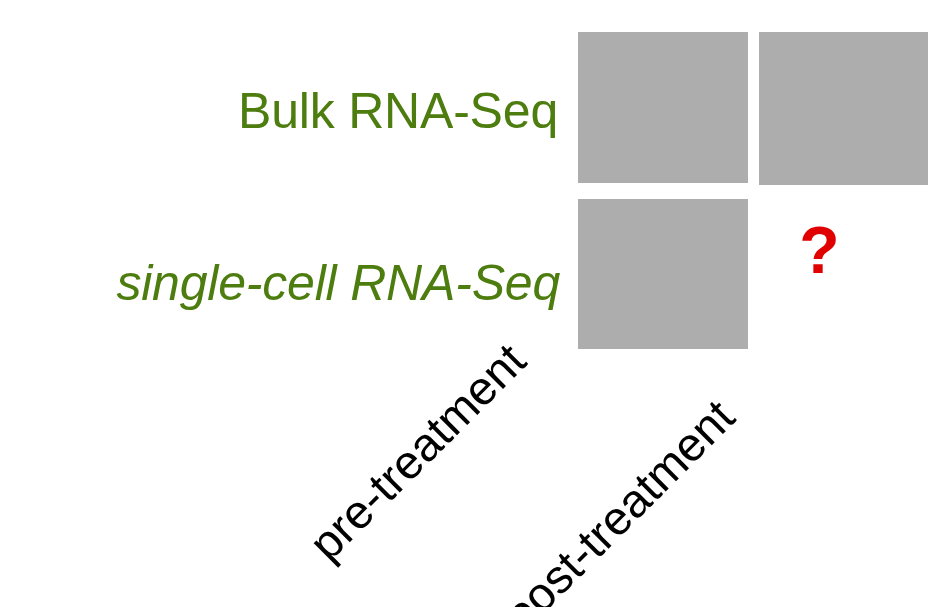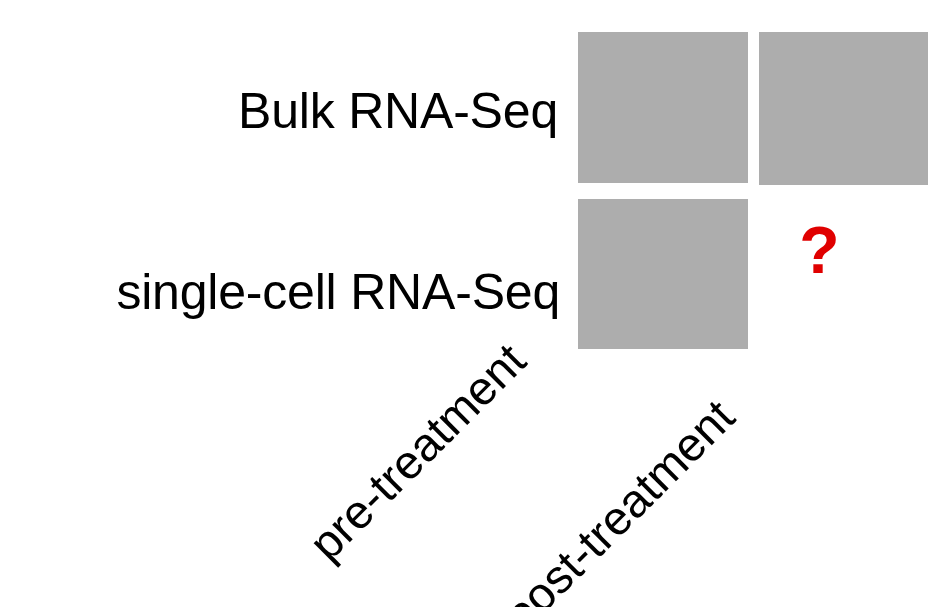--- a/index.html
+++ b/index.html
@@ -16,35 +16,36 @@
     position: relative;
     width: 947px;
     height: 607px;
     background: #ffffff;
     overflow: hidden;
   }
 
   
   .row-label {
     position: absolute;
-    color: #000000;
+    color: #4d7c0f;
     font-size: 50px;
     font-weight: 400;
     line-height: 1;
     white-space: nowrap;
     text-align: right;
     letter-spacing: -0.2px;
   }
   #row-label-bulk {
     right: 389px;           
     top: 86px;
   }
   #row-label-sc {
     right: 387px;           
-    top: 267px;
+    top: 258px;
+    font-style: italic;
   }
 
   
   .cell {
     position: absolute;
   }
   .cell-filled {
     background: #ADADAD;
   }
   #cell-bulk-pre  { left: 578px; top: 32px;  width: 170px; height: 151px; }

